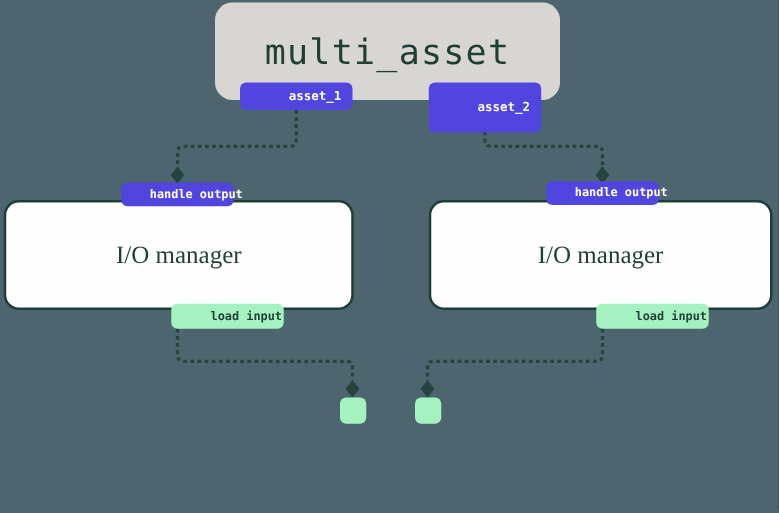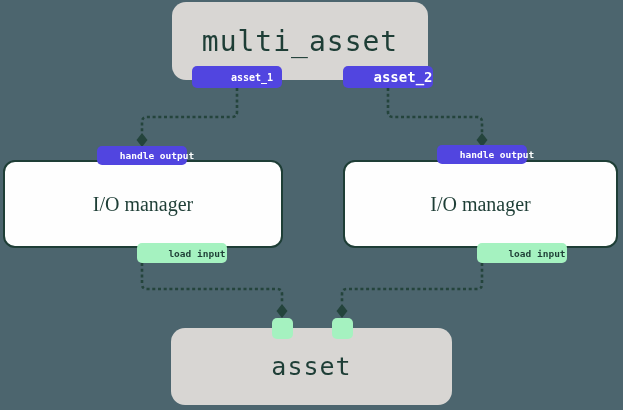--- a/index.html
+++ b/index.html
@@ -44,21 +44,21 @@
     border-radius: 14px;
     z-index: 2;
   }
   .node-io {
     background: var(--io-manager-fill, #FEFEFE);
     border: 2px solid var(--node-border-text, #1E3E36);
     border-radius: 12px;
     z-index: 2;
     font-family: Liberation Serif, serif;
   }
-  .node-multi-asset { left: 172px; top: 2px; width: 256px; height: 78px; font-size: 28px; font-weight: 500; letter-spacing: 1px; }
+  .node-multi-asset { left: 172px; top: 2px; width: 276px; height: 78px; font-size: 28px; font-weight: 500; letter-spacing: 1px; }
   .node-io-left  { left: 3px;   top: 160px; width: 280px; height: 88px; font-size: 20px; font-weight: 500; }
   .node-io-right { left: 343px; top: 160px; width: 275px; height: 88px; font-size: 20px; font-weight: 500; }
   .node-asset { left: 171px; top: 328px; width: 281px; height: 77px; font-size: 25px; font-weight: 500; letter-spacing: 1px; }
 
   .badge {
     position: absolute;
     display: flex;
     align-items: center;
     justify-content: center;
     box-sizing: border-box;
@@ -71,21 +71,21 @@
   .badge-purple {
     background: var(--output-badge-fill, #5145E0);
     color: var(--output-badge-text, #FFFFFF);
   }
   .badge-green {
     background: var(--input-badge-fill, #A5F2C0);
     color: var(--node-border-text, #1E3E36);
     margin-left: 40px;
   }
   .badge-asset-1 { left: 192px; top: 66px; width: 90px; height: 22px; font-size: 10px; }
-  .badge-asset-2 { left: 343px; top: 66px; width: 90px; height: 22px; font-size: 14px; }
+  .badge-asset-2 { left: 343px; top: 66px; width: 90px; height: 40px; font-size: 10px; }
   .badge-handle-left  { left: 97px;  top: 146px; width: 90px; height: 19px; font-size: 9.5px; }
   .badge-handle-right { left: 437px; top: 145px; width: 90px; height: 19px; font-size: 9.5px; }
   .badge-load-left  { left: 97px;  top: 243px; width: 90px; height: 20px; font-size: 9.5px; }
   .badge-load-right { left: 437px; top: 243px; width: 90px; height: 20px; font-size: 9.5px; }
 
   .input-port {
     position: absolute;
     width: 21px; height: 21px;
     border-radius: 5px;
     background: var(--input-badge-fill, #A5F2C0);
@@ -135,20 +135,17 @@
     <span>I/O manager</span>
   </div>
 
   <div class="badge badge-green badge-load-left">
     <span>load input</span>
   </div>
   <div class="badge badge-green badge-load-right">
     <span>load input</span>
   </div>
 
-  <div class="node node-gray node-asset">
-    <span>asset</span>
-  </div>
 
   <div class="input-port input-port-left"></div>
   <div class="input-port input-port-right"></div>
 
 </div>
 
 </body></html>

